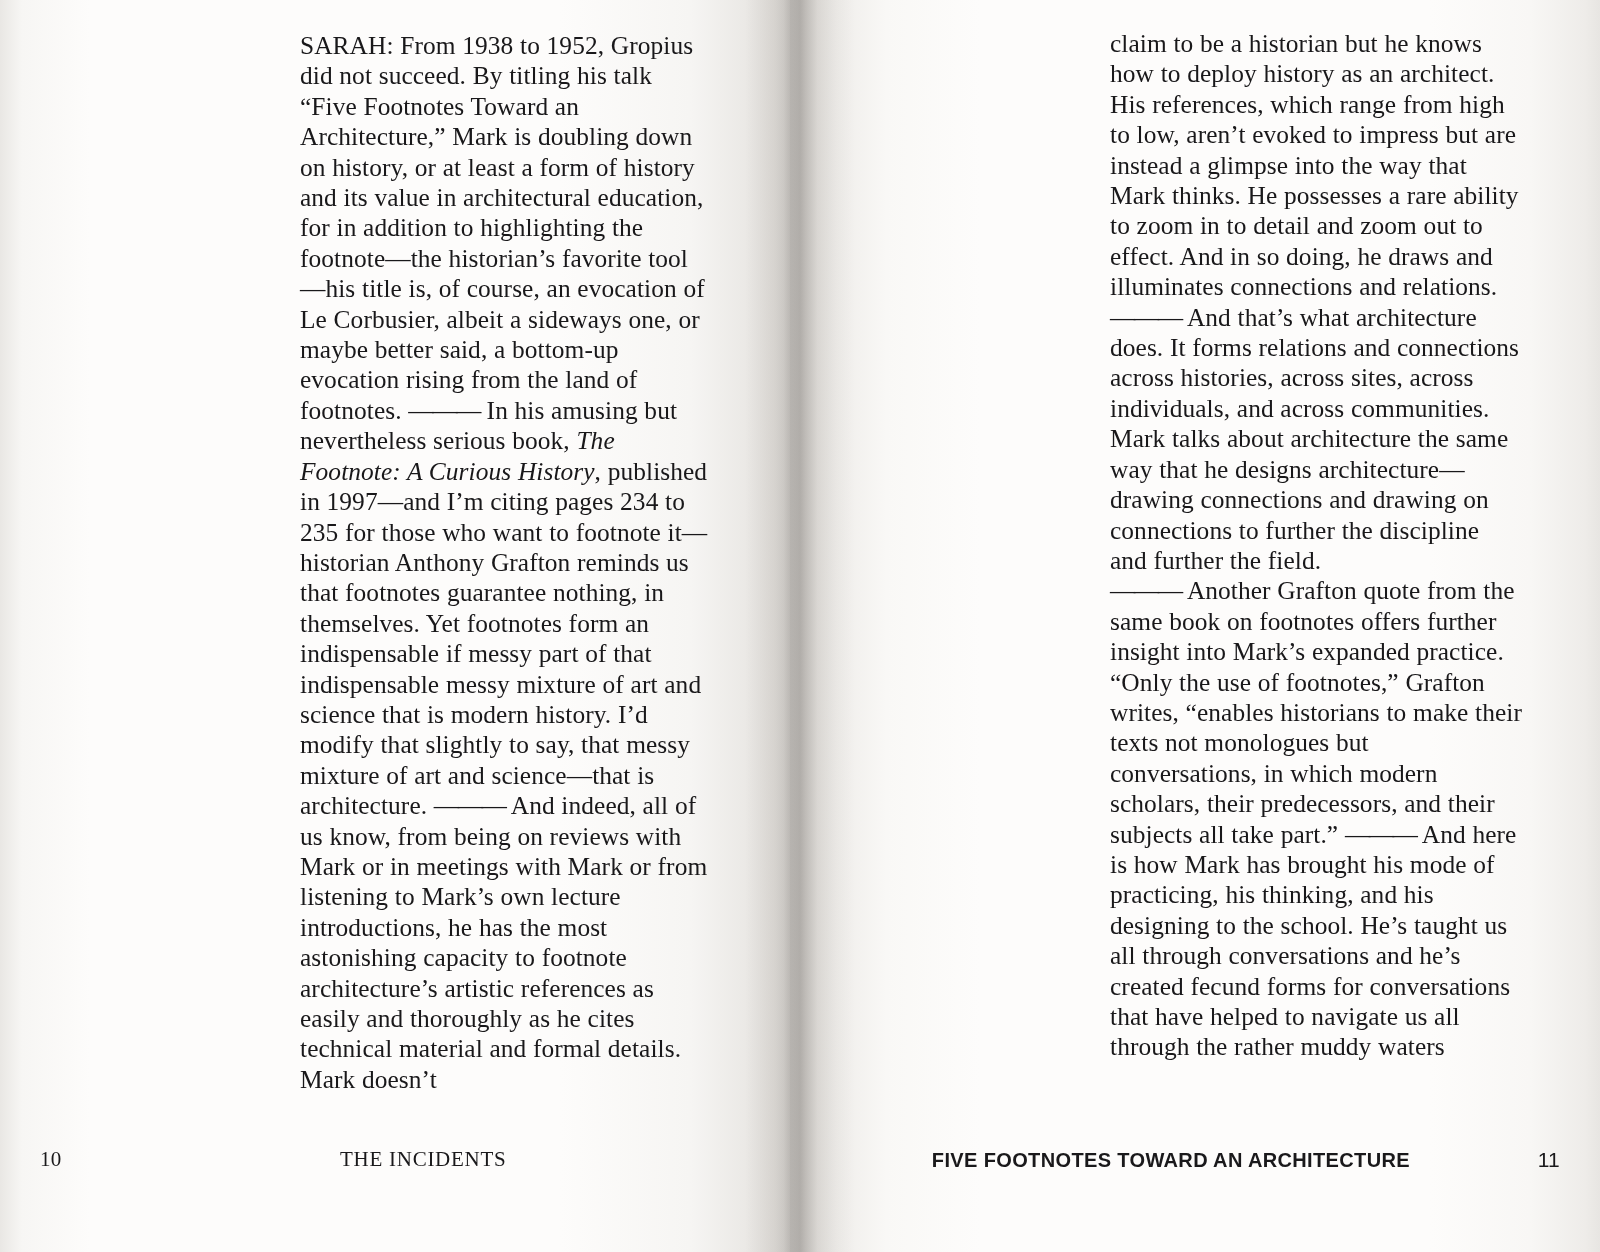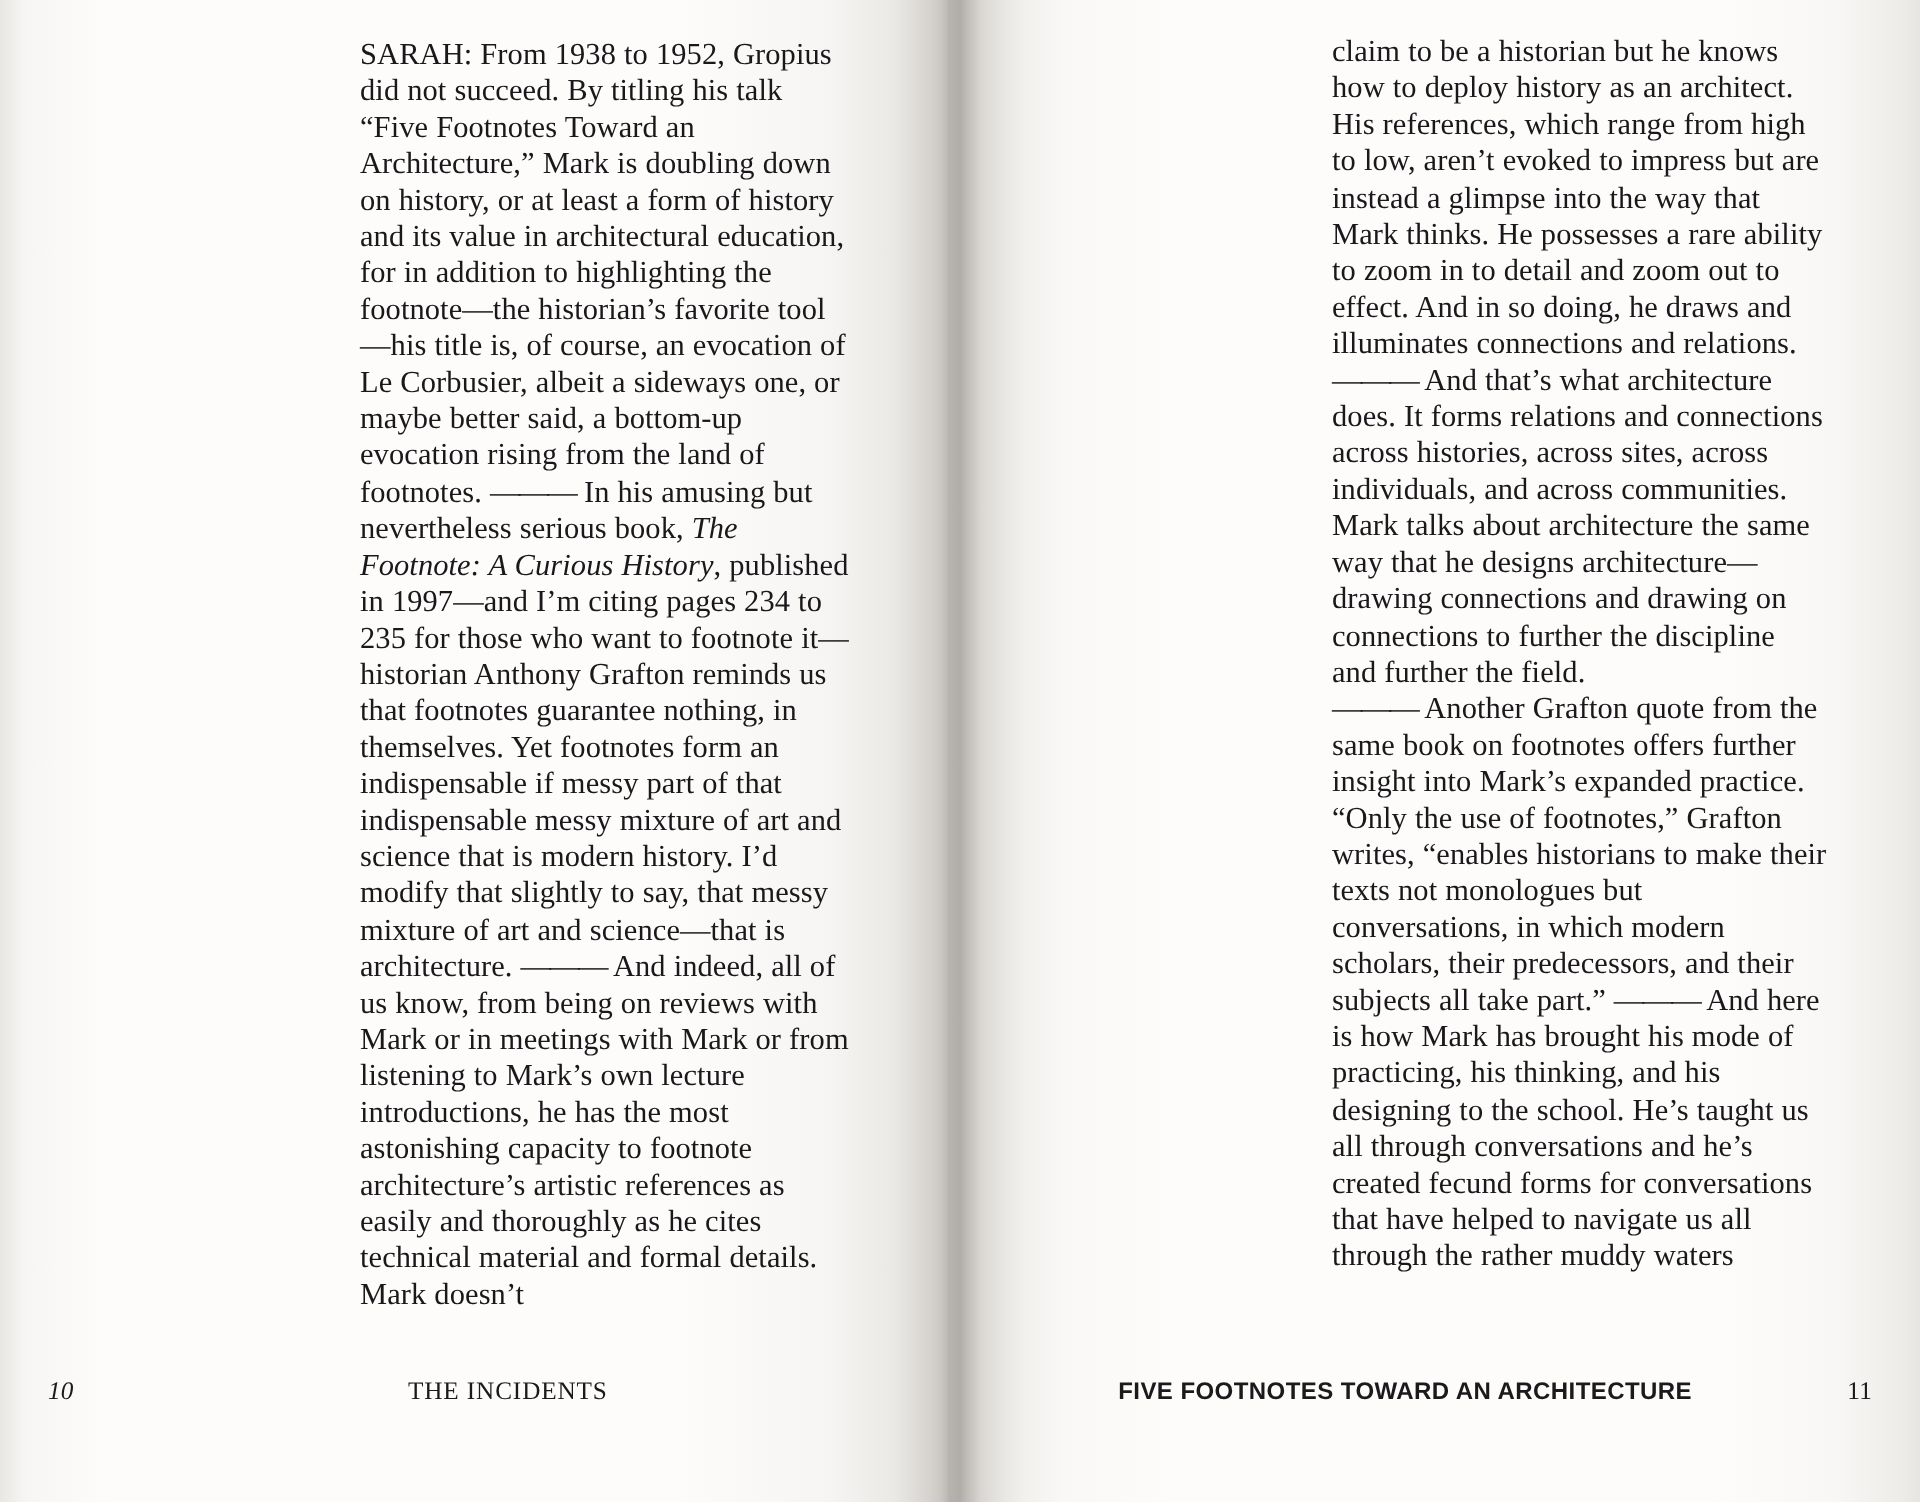--- a/index.html
+++ b/index.html
@@ -102,39 +102,38 @@
   .footer {
     position: absolute;
     bottom: 80px;
     font-size: 21px;
     color: #1a191b;
   }
   .folio-left {
     left: 40px;
     font-family: "Liberation Serif", serif;
     letter-spacing: 0.01em;
-    font-style: italic;
   }
   .runhead-left {
     left: 292px;
     font-family: "Liberation Serif", serif;
     letter-spacing: 0.035em;
     margin-left: 48px;
   }
   .runhead-right {
     right: 190px;
     font-family: "Liberation Sans", sans-serif;
     font-weight: bold;
     font-size: 20px;
     letter-spacing: 0.018em;
     margin-top: 18px;
   }
   .folio-right {
     right: 40px;
-    font-family: Liberation Serif, serif;
+    font-family: Liberation Sans, sans-serif;
     letter-spacing: 0.01em;
   }
 </style>
 </head>
 <body>
 
 <div class="spread">
 
   <div class="page page-left"></div>
   <div class="page page-right"></div>

